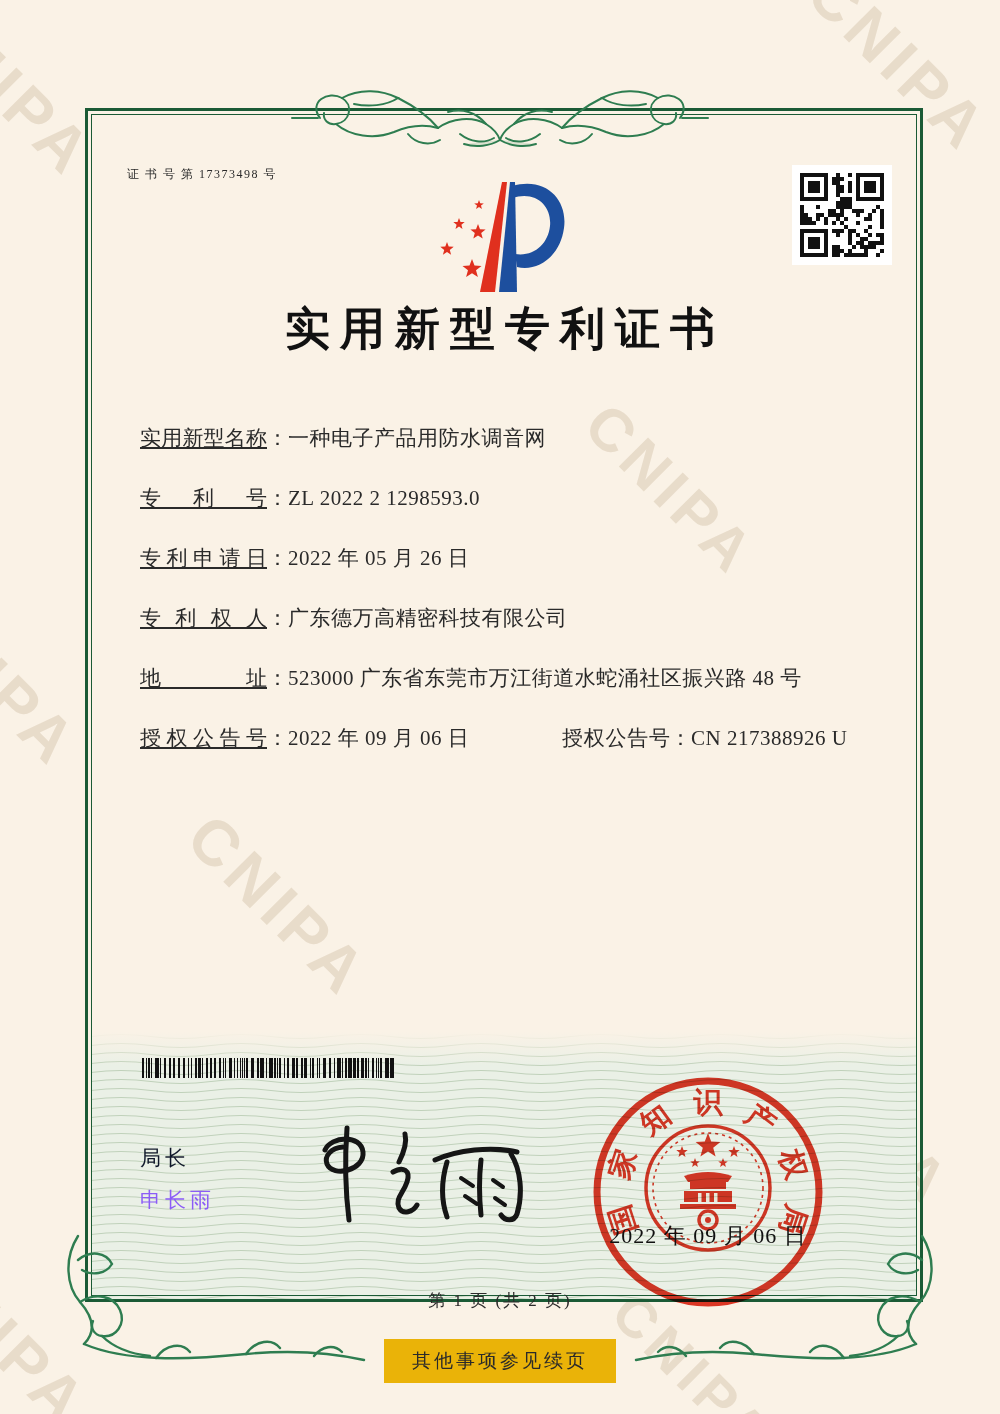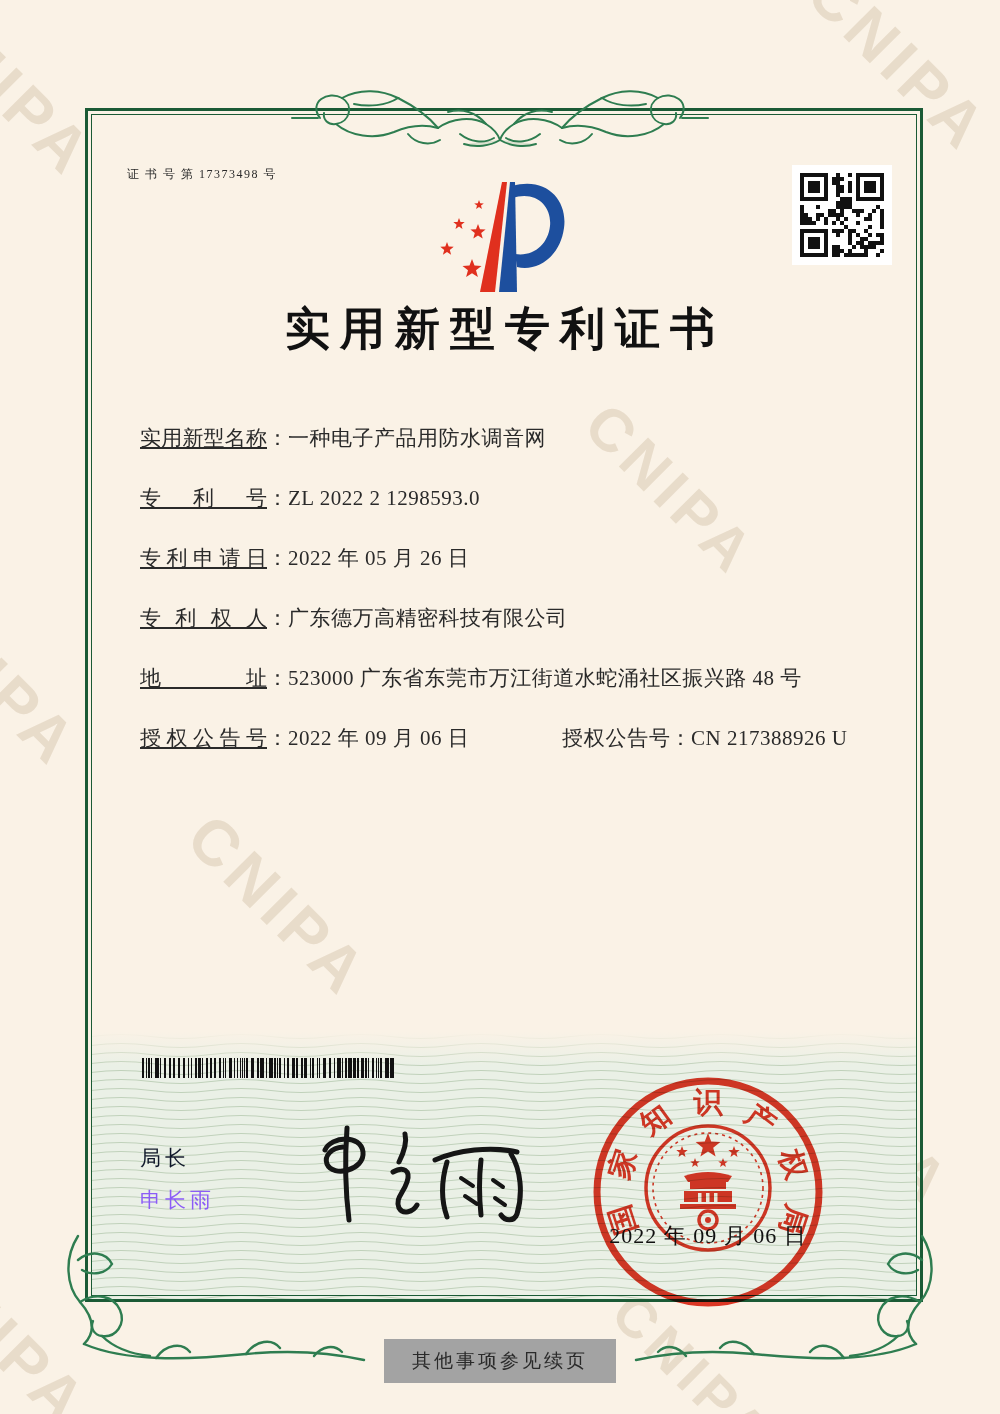--- a/index.html
+++ b/index.html
@@ -45,21 +45,21 @@
             font-size:21px;letter-spacing:4px;color:#8b5cf6;z-index:5;}
   .sig-hand{position:absolute;left:295px;top:1120px;z-index:5;}
   
   .seal{position:absolute;left:586px;top:1070px;z-index:6;mix-blend-mode:multiply;opacity:0.95;}
   .seal-ring-text text{font-size:29px;font-weight:bold;fill:#df2e1b;font-family:"Liberation Serif",serif;}
   .seal-date{position:absolute;left:596px;top:1221px;width:224px;text-align:center;font-size:22px;
              color:#101010;letter-spacing:1px;z-index:7;}
   
   .pageinfo{position:absolute;left:0;right:0;top:1289px;text-align:center;font-size:17px;
             letter-spacing:2px;z-index:5;}
-  .contbox{position:absolute;left:50%;top:1339px;transform:translateX(-50%);background:#a3a3a3;
+  .contbox{position:absolute;left:50%;top:1339px;transform:translateX(-50%);background:#eab308;
            padding:9px 28px;font-size:19px;letter-spacing:3px;z-index:5;white-space:nowrap;}
 </style>
 </head>
 <body>
 
 <div class="page">
 
   <div class="wm" style="left:-50px;top:-20px;font-size:64px">CNIPA</div>
   <div class="wm" style="left:845px;top:-45px;font-size:64px">CNIPA</div>
   <div class="wm" style="left:620px;top:390px;font-size:60px">CNIPA</div>
@@ -413,15 +413,16 @@
         <rect x="-2" y="5" width="3.5" height="9" fill="#fdf7f2"></rect>
         <rect x="6" y="5" width="3.5" height="9" fill="#fdf7f2"></rect>
         <rect x="-28" y="16" width="56" height="5"></rect>
         <circle cx="0" cy="32" r="9" fill="none" stroke="#df2e1b" stroke-width="3.5"></circle>
         <circle cx="0" cy="32" r="3"></circle>
       </g>
     </g>
   </svg>
   <div class="seal-date">2022 年 09 月 06 日</div>
 
+  <div class="pageinfo">第 1 页 (共 2 页)</div>
   <div class="contbox">其他事项参见续页</div>
 
 </div>
 
 </body></html>

